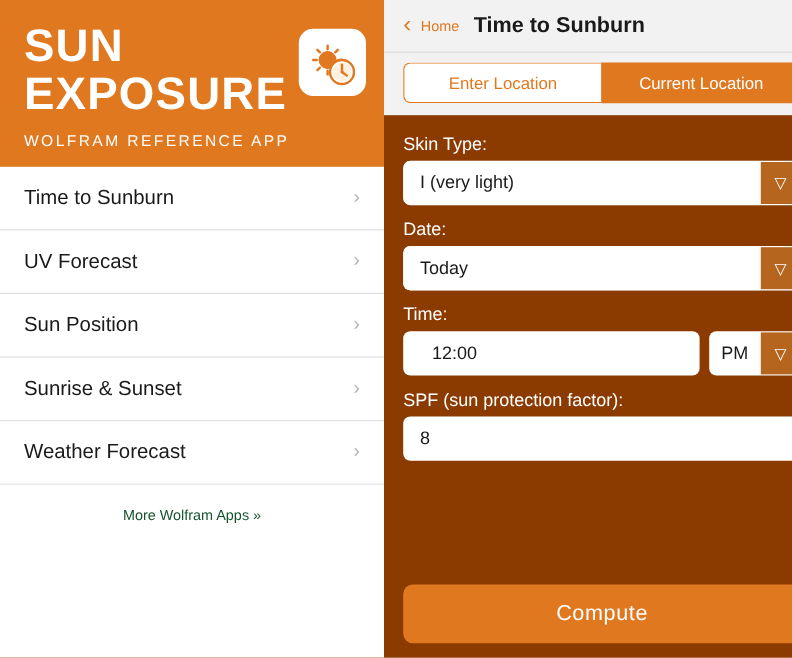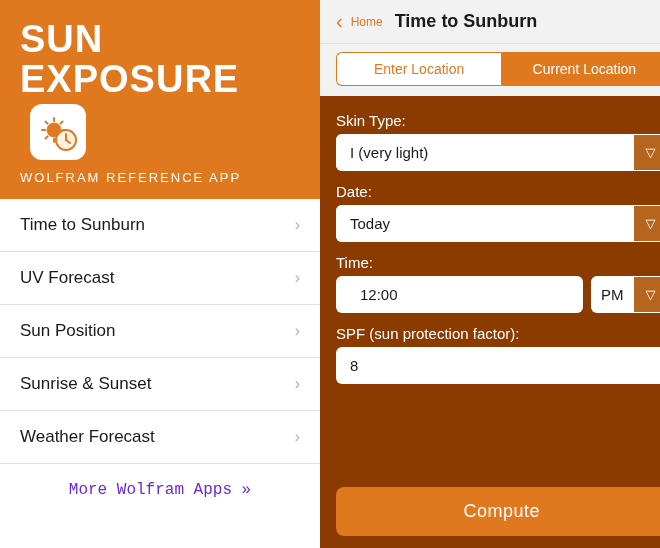--- a/index.html
+++ b/index.html
@@ -19,21 +19,20 @@
       flex-direction: column;
       padding: 0;
       flex-shrink: 0;
     }
 
     .logo-area {
       padding: 20px 20px 10px 20px;
       display: flex;
       align-items: flex-start;
       justify-content: flex-start;
-      flex-direction: column;
     }
 
     .app-title {
       color: white;
       font-size: 38px;
       font-weight: 700;
       line-height: 1.05;
       letter-spacing: 1px;
     }
 
@@ -93,24 +92,23 @@
       font-size: 16px;
     }
 
     .more-apps {
       padding: 16px 20px;
       text-align: center;
       background: white;
     }
 
     .more-apps-link {
-      color: #6d28d9;
-      font-size: 16px;
+      color: #14532d;
+      font-size: 12px;
       text-decoration: none;
-      font-family: Liberation Mono, monospace;
     }
 
     
     .right-panel {
       flex: 1;
       background: #8B3A00;
       display: flex;
       flex-direction: column;
     }
 

